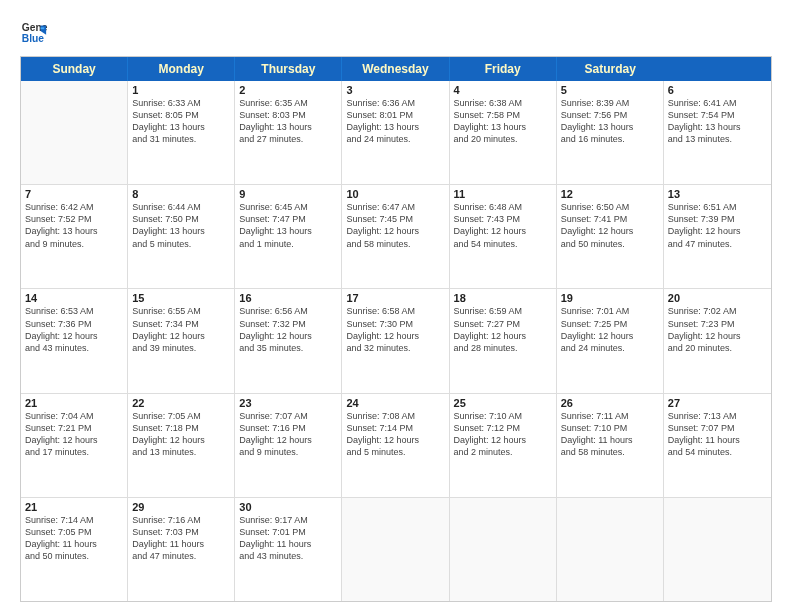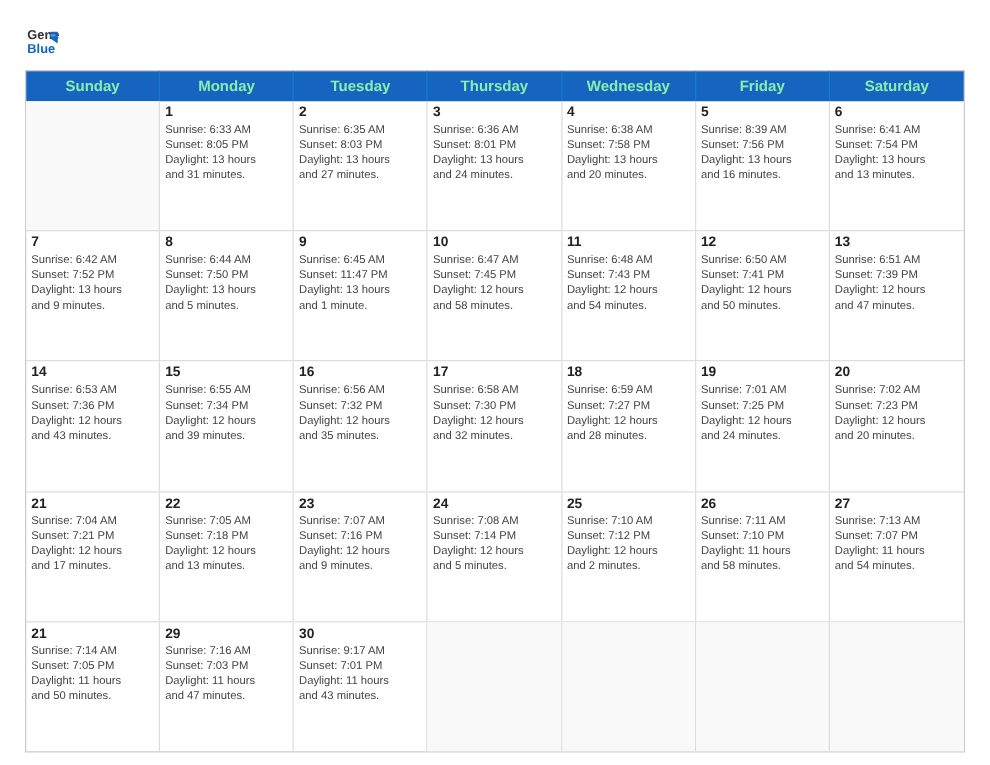--- a/index.html
+++ b/index.html
@@ -51,21 +51,21 @@
       display: flex;
       flex-direction: column;
       border: 1px solid #ccc;
     }
     .cal-header {
       display: grid;
       grid-template-columns: repeat(7, 1fr);
       background: #1565c0;
     }
     .cal-header-cell {
-      color: #86efac;
+      color: #fef9c3;
       font-size: 12px;
       font-weight: bold;
       text-align: center;
       padding: 5px 2px;
       border-right: 1px solid #1976d2;
     }
     .cal-header-cell:last-child { border-right: none; }
     .cal-body {
       display: flex;
       flex-direction: column;
@@ -118,21 +118,20 @@
     <div class="title-block">
       <div class="month-title"></div>
       <div class="location"></div>
     </div>
   </div>
 
   <div class="calendar">
     <div class="cal-header" id="cal-header">
         <div class="cal-header-cell">Sunday</div>
         <div class="cal-header-cell">Monday</div>
-        <div class="cal-header-cell">Tuesday</div>
         <div class="cal-header-cell">Thursday</div>
         <div class="cal-header-cell">Wednesday</div>
         <div class="cal-header-cell">Friday</div>
         <div class="cal-header-cell">Saturday</div>
       </div>
     <div class="cal-body" id="cal-body">
         <div class="cal-row">
           <div class="cal-cell empty"></div>
           <div class="cal-cell">
             <span class="day-num">1</span>
@@ -188,21 +187,21 @@
           <div class="cal-cell">
             <span class="day-num">8</span>
             <span class="cell-line">Sunrise: 6:44 AM</span>
             <span class="cell-line">Sunset: 7:50 PM</span>
             <span class="cell-line">Daylight: 13 hours</span>
             <span class="cell-line">and 5 minutes.</span>
           </div>
           <div class="cal-cell">
             <span class="day-num">9</span>
             <span class="cell-line">Sunrise: 6:45 AM</span>
-            <span class="cell-line">Sunset: 11:47 PM</span>
+            <span class="cell-line">Sunset: 7:47 PM</span>
             <span class="cell-line">Daylight: 13 hours</span>
             <span class="cell-line">and 1 minute.</span>
           </div>
           <div class="cal-cell">
             <span class="day-num">10</span>
             <span class="cell-line">Sunrise: 6:47 AM</span>
             <span class="cell-line">Sunset: 7:45 PM</span>
             <span class="cell-line">Daylight: 12 hours</span>
             <span class="cell-line">and 58 minutes.</span>
           </div>

